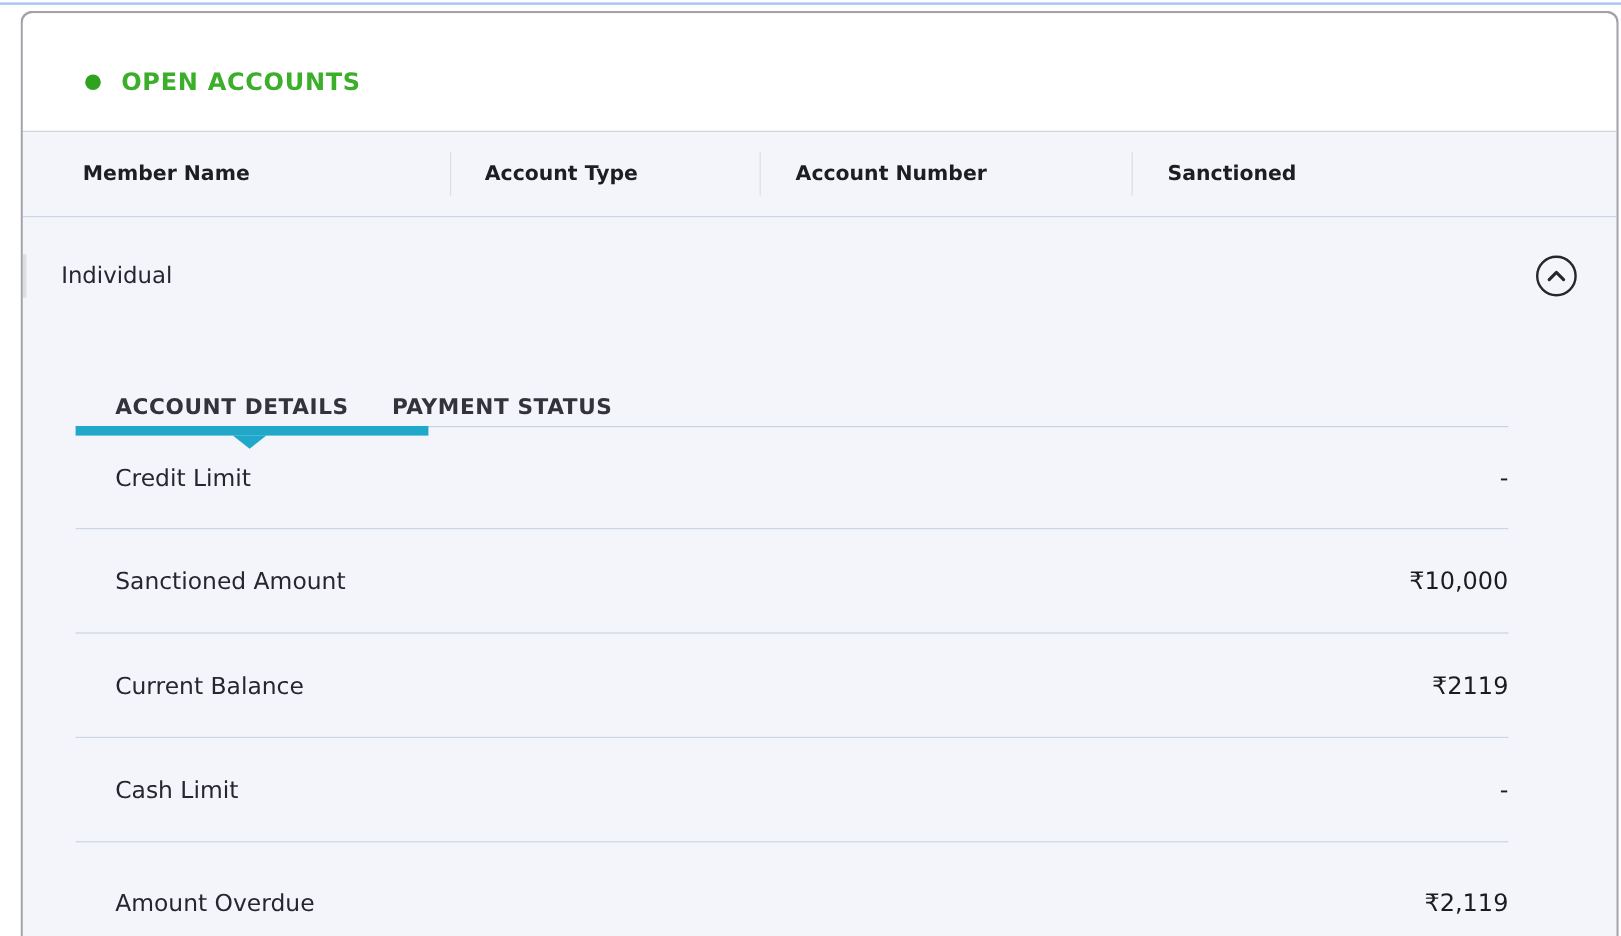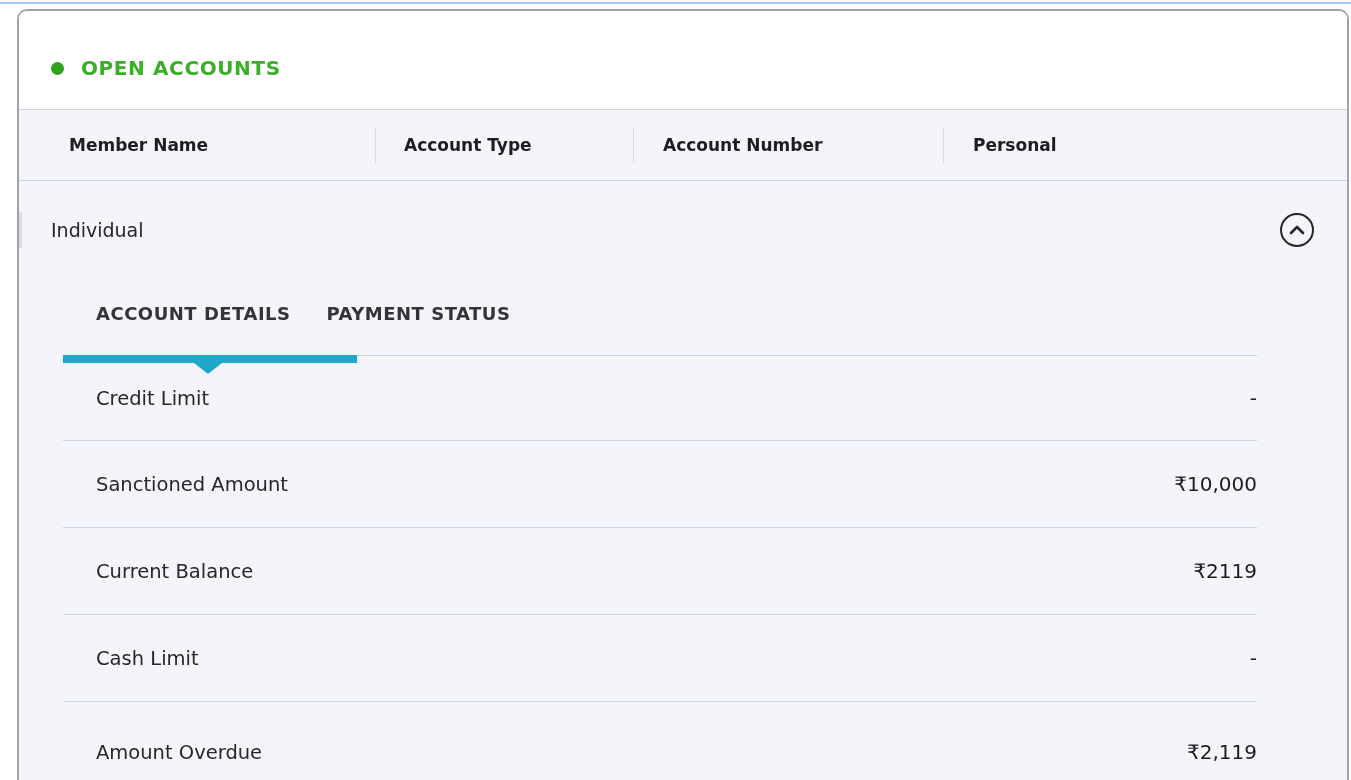--- a/index.html
+++ b/index.html
@@ -8,21 +8,21 @@
 
   .top-accent { position:absolute; left:0; top:2px; width:1351px; height:2px;
                 background:#aac4f2; }
 
   .card { position:absolute; left:17px; top:9px; width:1332px; height:900px;
           background:#ffffff; border:2px solid #a2a2aa; border-bottom:none;
           border-radius:10px 10px 0 0; overflow:hidden; }
 
   
   .card-header { height:99px; background:#ffffff; display:flex; align-items:center;
-                 padding-left:32px; padding-top:16px; border-bottom:1px solid #d2d2d8; }
+                 padding-left:52px; padding-top:16px; border-bottom:1px solid #d2d2d8; }
   .status-dot { width:13px; height:13px; border-radius:50%; background:#2fa21f;
                 margin-right:17px; flex:0 0 auto; }
   .section-title { color:#3bae2a; font-size:20px; font-weight:bold; letter-spacing:0.6px; }
 
   
   .card-body { background:#f4f5fa; height:800px; }
 
   
   .trow { display:flex; align-items:center; }
   .thead-row { height:71px; border-bottom:1px solid #ccd6e8; }
@@ -40,21 +40,21 @@
   
   .collapse-btn { position:absolute; right:33px; top:50%; transform:translateY(-50%);
                   width:34px; height:34px; border-radius:50%; border:2px solid #26262c;
                   background:transparent; display:flex; align-items:center; justify-content:center;
                   cursor:pointer; }
 
   
   .tabs-wrap { margin-left:44px; width:1194px; height:77px; position:relative;
                border-bottom:1px solid #c9d3e2; display:flex; align-items:flex-end; }
   .tab { font-size:18px; font-weight:bold; letter-spacing:0.5px; color:#33333b;
-         padding-bottom:31px; cursor:pointer; }
+         padding-bottom:5px; cursor:pointer; }
   .tab-1 { margin-left:33px; }
   .tab-2 { margin-left:36px; }
   .tab-underline { position:absolute; left:0; bottom:-8px; width:294px; height:8px;
                    background:#1fa8c9; }
   .tab-pointer { position:absolute; left:131px; bottom:-19px; width:0; height:0;
                  border-left:14px solid transparent; border-right:14px solid transparent;
                  border-top:11px solid #1fa8c9; }
 
   
   .details { margin-left:44px; width:1194px; }
@@ -86,21 +86,21 @@
       <div class="vdiv"></div>
       <div class="cell c2">
         <span class="th-label">Account Type</span>
       </div>
       <div class="vdiv"></div>
       <div class="cell c3">
         <span class="th-label">Account Number</span>
       </div>
       <div class="vdiv"></div>
       <div class="cell c4">
-        <span class="th-label">Personal</span>
+        <span class="th-label">Sanctioned</span>
       </div>
     </div>
 
     <div class="trow acct-row">
       <div class="vdiv"></div>
       <div class="vdiv"></div>
       <div class="vdiv"></div>
       <div class="cell c4">
         <span class="td-text">Individual</span>
       </div>

